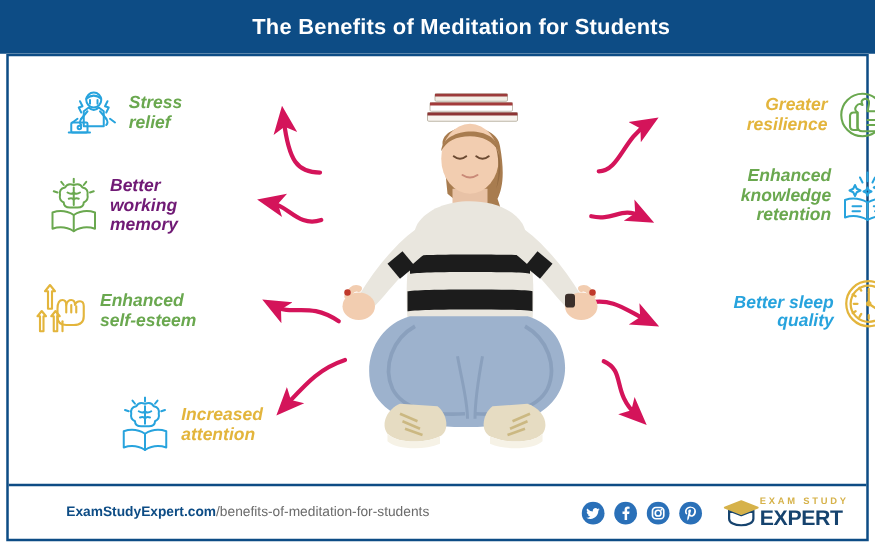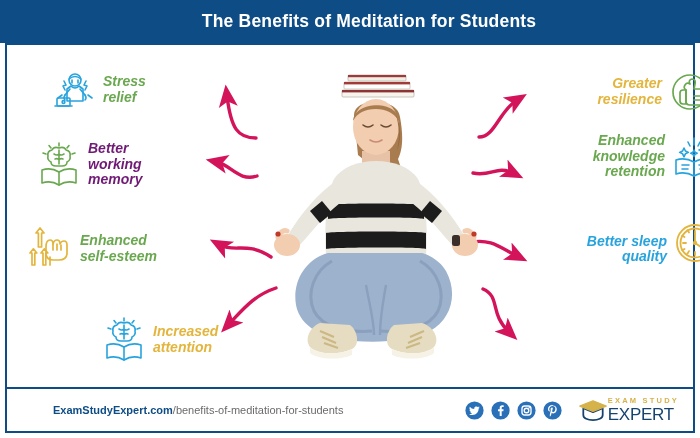--- a/index.html
+++ b/index.html
@@ -52,21 +52,21 @@
     white-space:pre-line;
   }
   .benefit.left .benefit-label{text-align:left;}
   .benefit.right .benefit-label{text-align:right;}
   .benefit-icon{flex:0 0 auto;display:block;}
 
   
   .b-stress       {left:20px; top:22px;  width:175px;}
   .b-memory       {left:5px;  top:96px;  width:190px;}
   .b-esteem       {left:-5px; top:182px; width:200px;}
-  .b-attention    {left:70px; top:272px; width:160px;}
+  .b-attention    {left:62px; top:272px; width:160px;}
   
   .b-resilience   {right:5px;  top:25px;  width:175px;}
   .b-knowledge    {right:0px;  top:88px;  width:190px;}
   .b-sleep        {right:0px;  top:176px; width:190px;align-items:flex-end;}
   .b-mental       {right:0px;  top:278px; width:200px;}
   .benefit.right{position:absolute;}
 
   
   .arrows{position:absolute;left:0;top:0;width:686px;height:340px;pointer-events:none;}
 
@@ -90,21 +90,21 @@
   .footer-spacer{flex:1;}
   .social{display:flex;align-items:center;gap:7px;margin-right:16px;}
   .social-icon{display:block;cursor:pointer;}
   .logo{display:flex;align-items:center;gap:0;margin-right:14px;}
   .logo-text{display:flex;flex-direction:column;line-height:1;}
   .logo-top{
     font-size:7.5px;color:#d6b24a;font-weight:bold;letter-spacing:2.2px;
     font-family:"Liberation Sans",sans-serif;
   }
   .logo-bottom{
-    font-size:17px;color:#16436e;font-weight:normal;letter-spacing:-.3px;
+    font-size:17px;color:#16436e;font-weight:bold;letter-spacing:-.3px;
     font-family:"Liberation Sans",sans-serif;margin-top:1px;
   }
 </style>
 </head>
 <body>
 
 <div class="infographic">
 
   <div class="header-bar">
     <div class="header-title">The Benefits of Meditation for Students</div>

